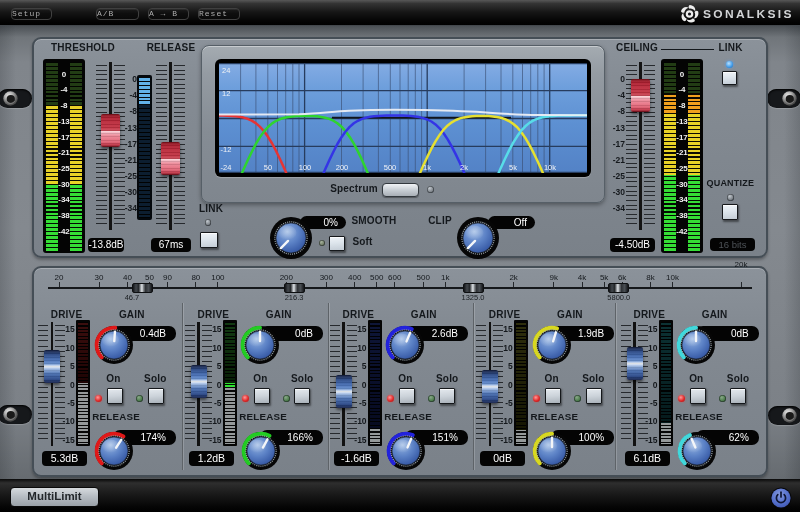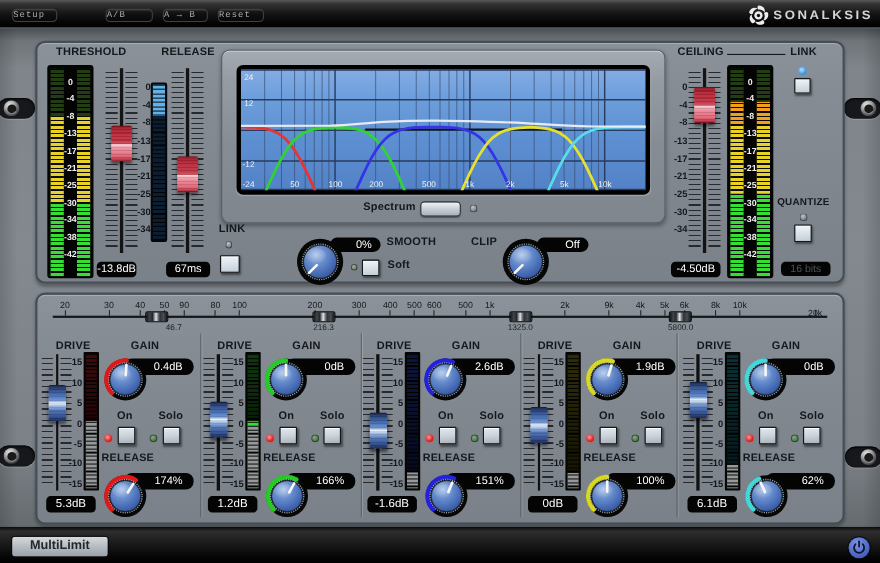--- a/index.html
+++ b/index.html
@@ -283,23 +283,23 @@
 <div class="lab" style="left:568.1008190142785px;top:272.8px;width:28px;font-size:8px;color:#15191d;font-weight:normal">4k</div>
 <div class="abs" style="left:603.6316953047765px;top:282px;width:1px;height:5px;background:#23272b"></div>
 <div class="lab" style="left:590.1316953047765px;top:272.8px;width:28px;font-size:8px;color:#15191d;font-weight:normal">5k</div>
 <div class="abs" style="left:621.63223190627px;top:282px;width:1px;height:5px;background:#23272b"></div>
 <div class="lab" style="left:608.13223190627px;top:272.8px;width:28px;font-size:8px;color:#15191d;font-weight:normal">6k</div>
 <div class="abs" style="left:650.0349713618901px;top:282px;width:1px;height:5px;background:#23272b"></div>
 <div class="lab" style="left:636.5349713618901px;top:272.8px;width:28px;font-size:8px;color:#15191d;font-weight:normal">8k</div>
 <div class="abs" style="left:672.0658476523884px;top:282px;width:1px;height:5px;background:#23272b"></div>
 <div class="lab" style="left:658.5658476523884px;top:272.8px;width:28px;font-size:8px;color:#15191d;font-weight:normal">10k</div>
 <div class="abs" style="left:740.5px;top:282px;width:1px;height:5px;background:#23272b"></div>
-<div class="lab" style="left:727.0px;top:280px;width:28px;font-size:8px;color:#15191d;font-weight:normal">20k</div>
+<div class="lab" style="left:727.0px;top:260px;width:28px;font-size:8px;color:#15191d;font-weight:normal">20k</div>
 <div class="abs" style="left:132.22388516775112px;top:282.5px;width:21px;height:10px;border-radius:2px;background:linear-gradient(to right,#131518 0%,#42474c 16%,#24272a 30%,#9ca0a4 40%,#e2e6ea 47%,#83878b 55%,#2e3135 66%,#4a4f54 82%,#131518 100%);border:1px solid #0e1012"></div>
-<div class="lab" style="left:138px;top:292.5px;width:40px;font-size:7.5px;color:#1a1e22;font-weight:normal">46.7</div>
+<div class="lab" style="left:112px;top:292.5px;width:40px;font-size:7.5px;color:#1a1e22;font-weight:normal">46.7</div>
 <div class="abs" style="left:283.5686964048751px;top:282.5px;width:21px;height:10px;border-radius:2px;background:linear-gradient(to right,#131518 0%,#42474c 16%,#24272a 30%,#9ca0a4 40%,#e2e6ea 47%,#83878b 55%,#2e3135 66%,#4a4f54 82%,#131518 100%);border:1px solid #0e1012"></div>
 <div class="lab" style="left:274.0686964048751px;top:292.5px;width:40px;font-size:7.5px;color:#1a1e22;font-weight:normal">216.3</div>
 <div class="abs" style="left:462.5162573130776px;top:282.5px;width:21px;height:10px;border-radius:2px;background:linear-gradient(to right,#131518 0%,#42474c 16%,#24272a 30%,#9ca0a4 40%,#e2e6ea 47%,#83878b 55%,#2e3135 66%,#4a4f54 82%,#131518 100%);border:1px solid #0e1012"></div>
 <div class="lab" style="left:453.0162573130776px;top:292.5px;width:40px;font-size:7.5px;color:#1a1e22;font-weight:normal">1325.0</div>
 <div class="abs" style="left:608.2851448556961px;top:282.5px;width:21px;height:10px;border-radius:2px;background:linear-gradient(to right,#131518 0%,#42474c 16%,#24272a 30%,#9ca0a4 40%,#e2e6ea 47%,#83878b 55%,#2e3135 66%,#4a4f54 82%,#131518 100%);border:1px solid #0e1012"></div>
 <div class="lab" style="left:598.7851448556961px;top:292.5px;width:40px;font-size:7.5px;color:#1a1e22;font-weight:normal">5800.0</div>
 <div class="abs" style="left:181.5px;top:303px;width:1.2px;height:167px;background:#5e6368;box-shadow:1px 0 0 rgba(255,255,255,0.18)"></div>
 <div class="abs" style="left:327.5px;top:303px;width:1.2px;height:167px;background:#5e6368;box-shadow:1px 0 0 rgba(255,255,255,0.18)"></div>
 <div class="abs" style="left:472.5px;top:303px;width:1.2px;height:167px;background:#5e6368;box-shadow:1px 0 0 rgba(255,255,255,0.18)"></div>
 <div class="abs" style="left:614.7px;top:303px;width:1.2px;height:167px;background:#5e6368;box-shadow:1px 0 0 rgba(255,255,255,0.18)"></div>

